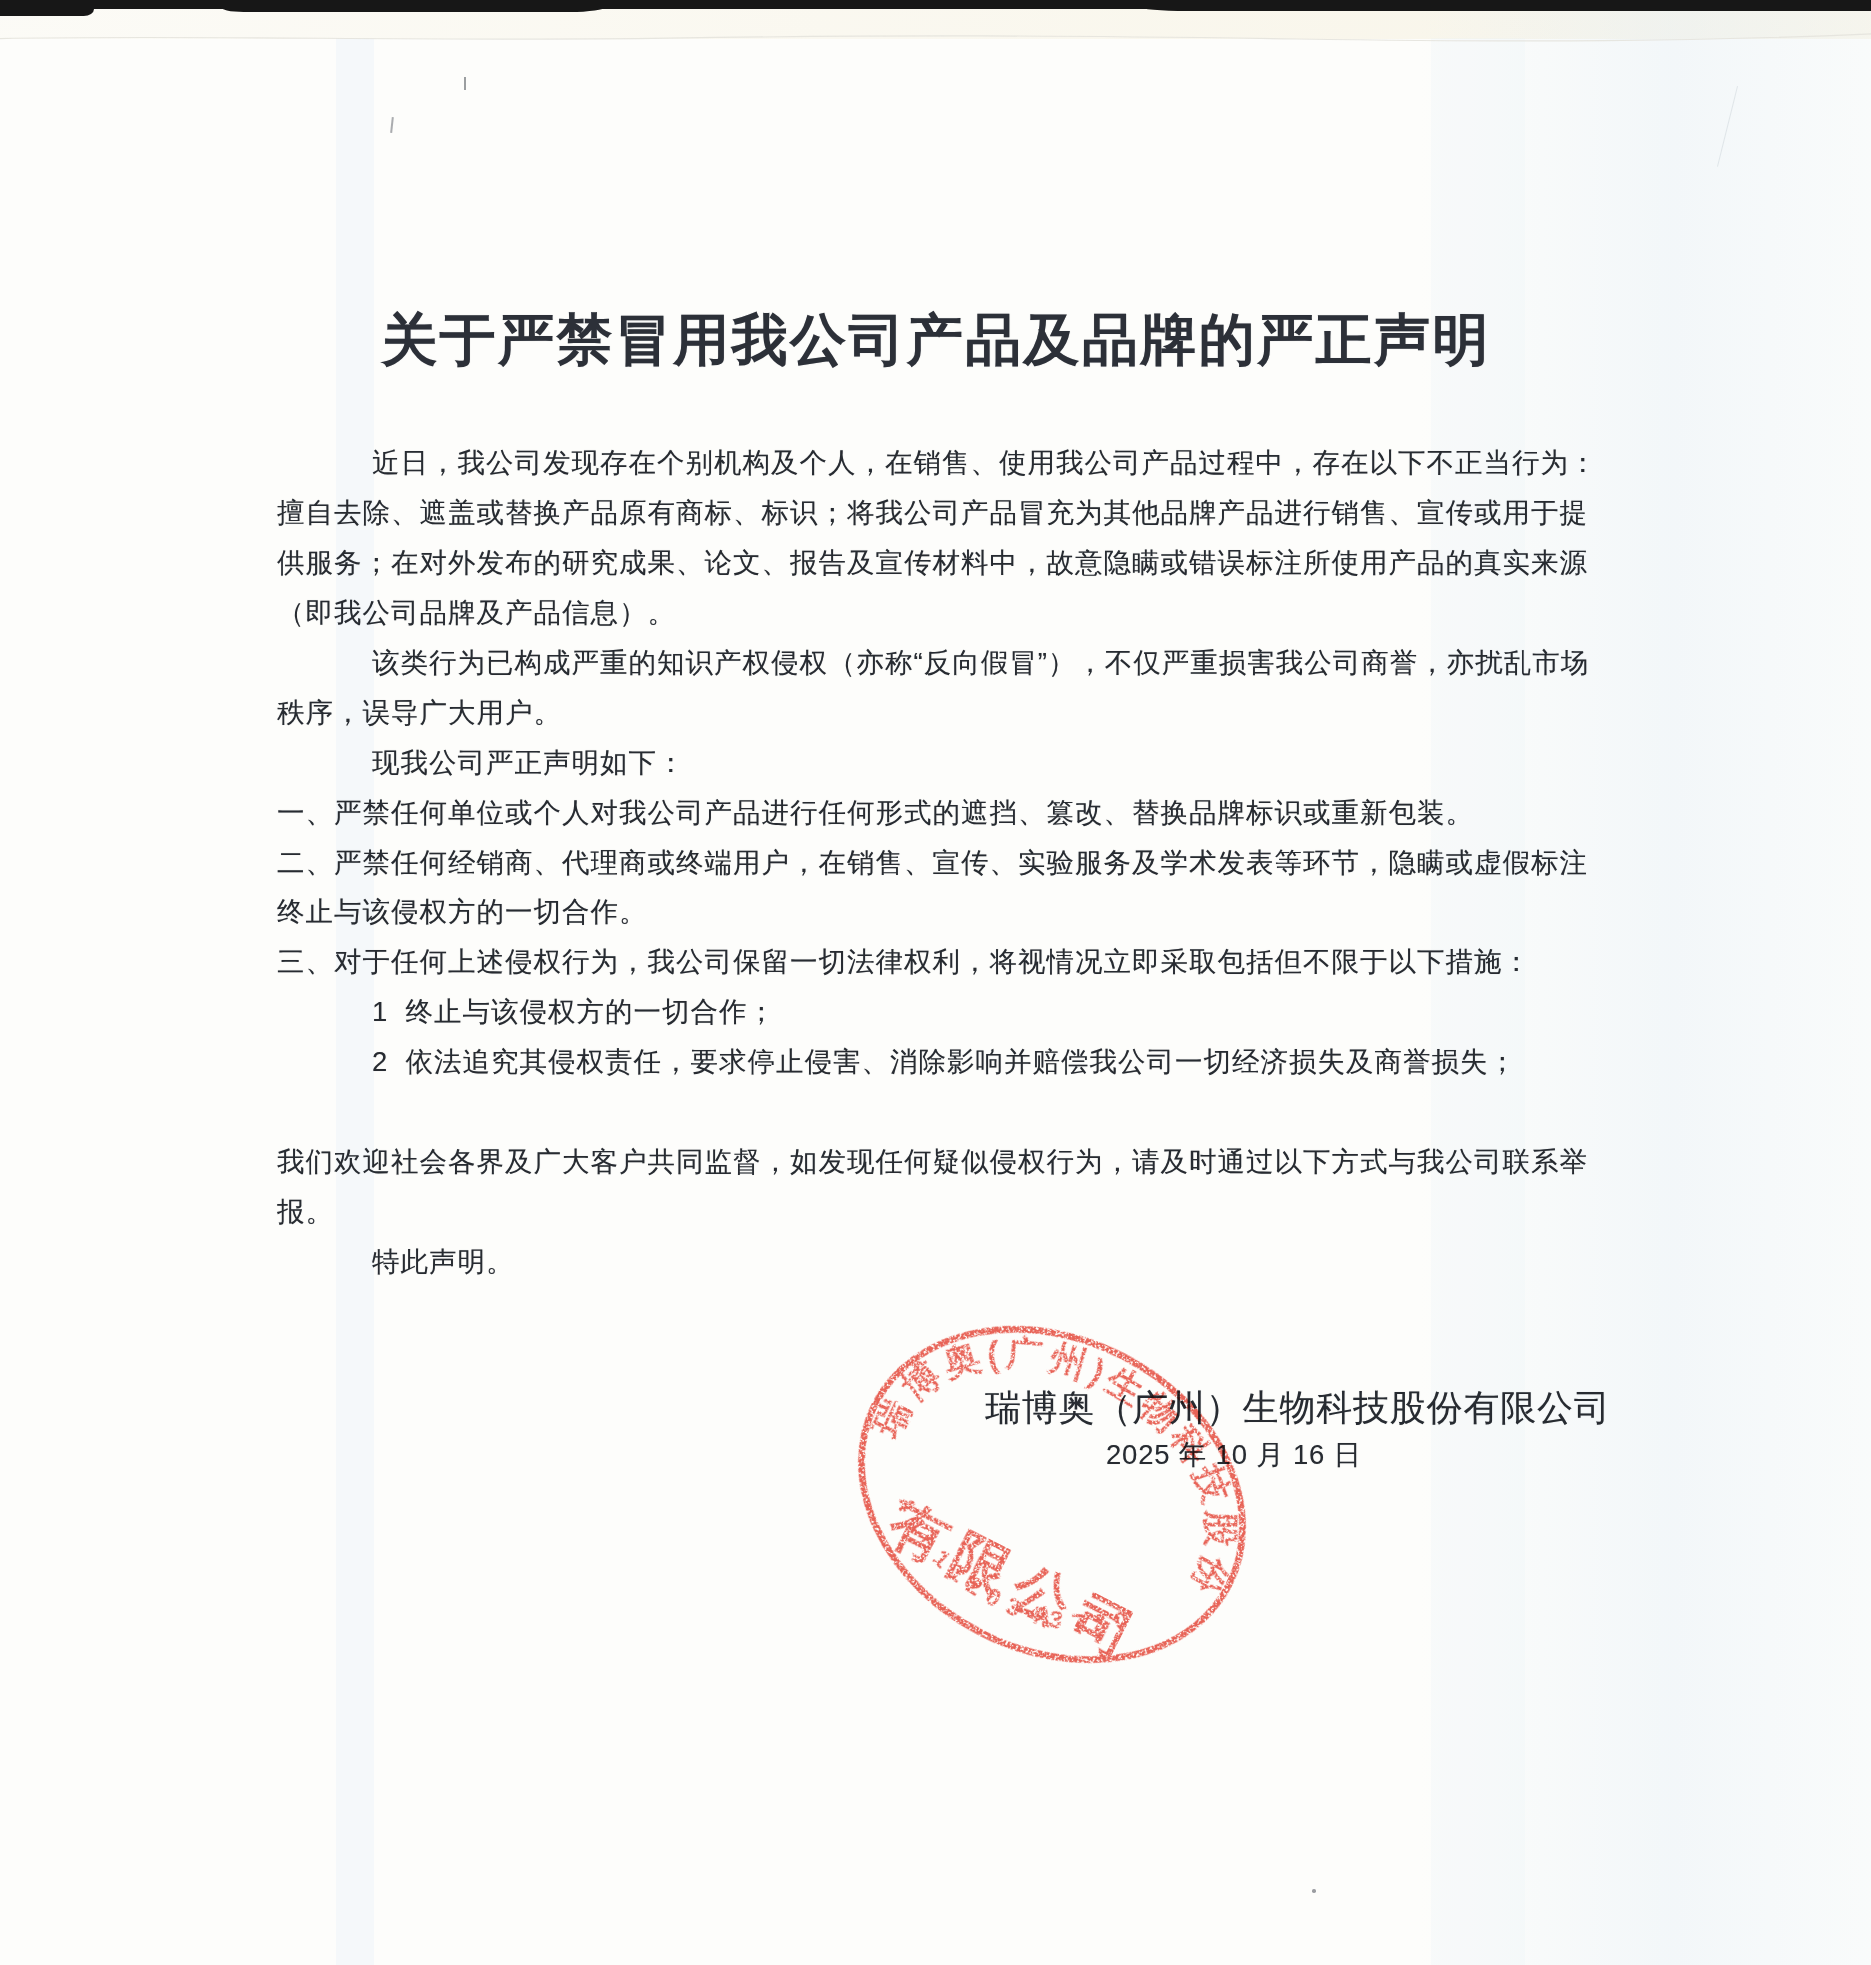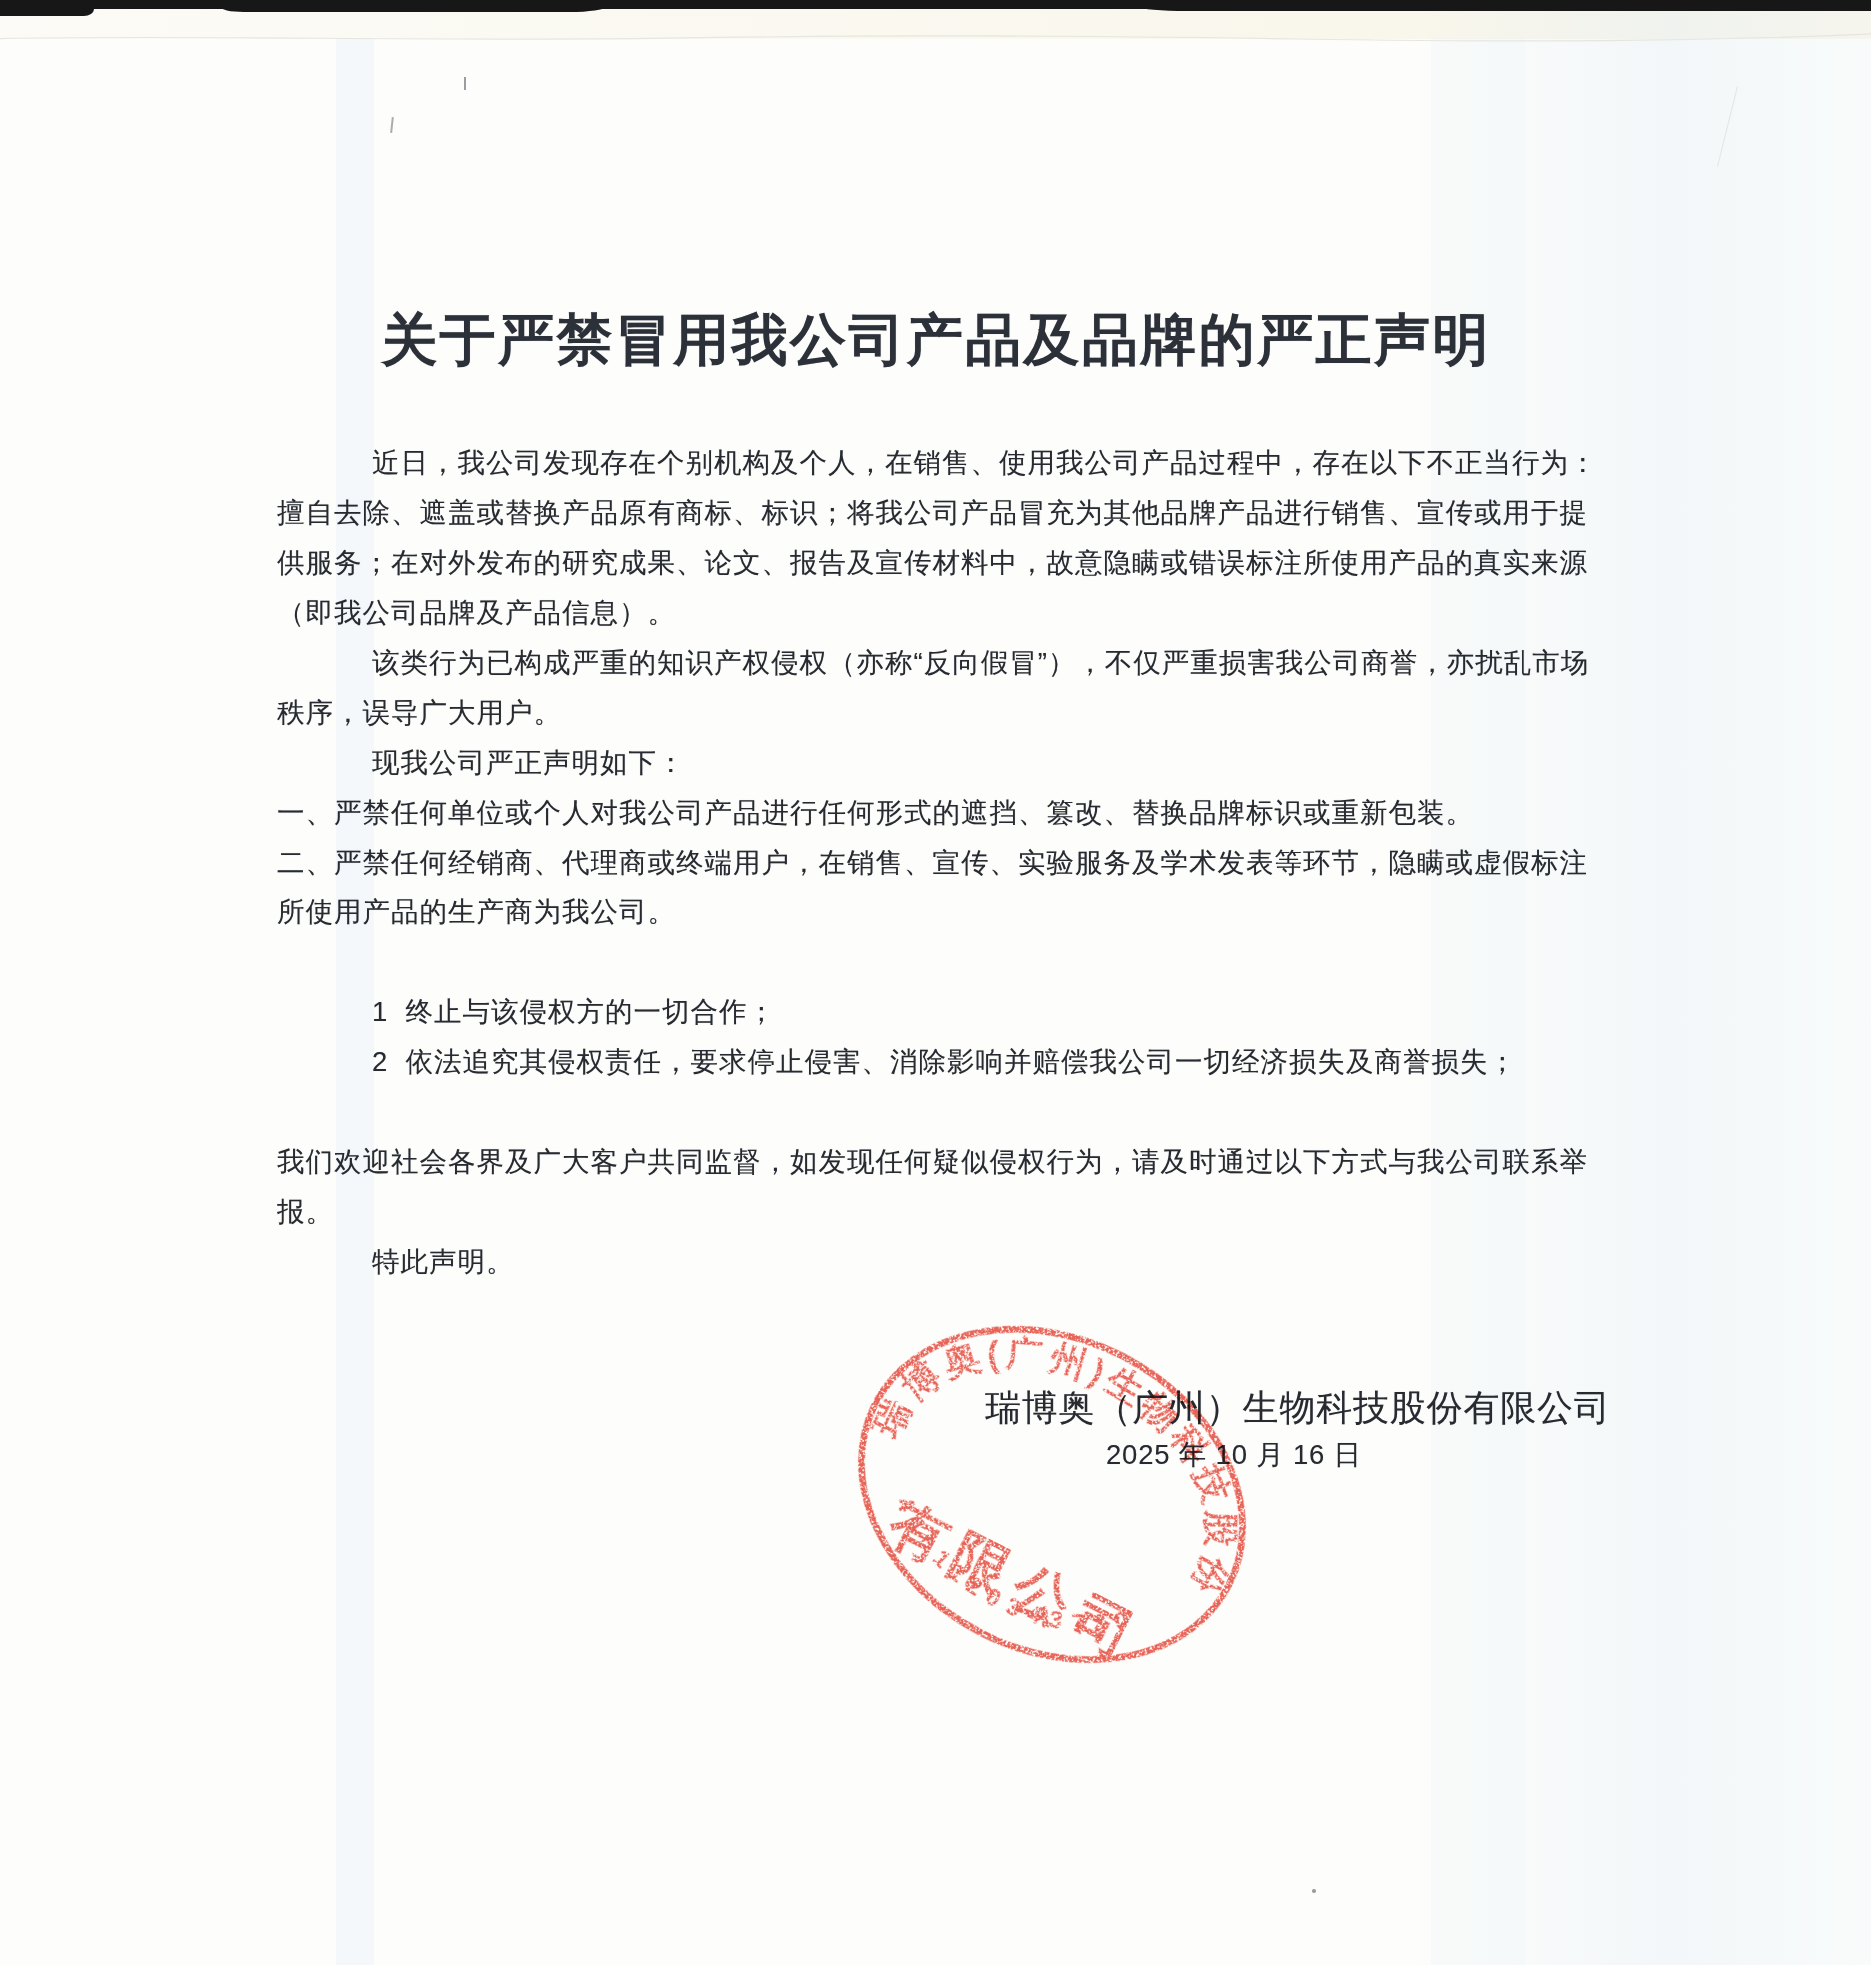--- a/index.html
+++ b/index.html
@@ -85,21 +85,22 @@
   <div id="body-lines">
       <div class="line" style="top: 499px;">擅自去除、遮盖或替换产品原有商标、标识；将我公司产品冒充为其他品牌产品进行销售、宣传或用于提</div>
       <div class="line indent" style="top: 449px;">近日，我公司发现存在个别机构及个人，在销售、使用我公司产品过程中，存在以下不正当行为：</div>
       <div class="line" style="top: 549px;">供服务；在对外发布的研究成果、论文、报告及宣传材料中，故意隐瞒或错误标注所使用产品的真实来源</div>
       <div class="line" style="top: 599px;">（即我公司品牌及产品信息）。</div>
       <div class="line indent" style="top: 649px;">该类行为已构成严重的知识产权侵权（亦称“反向假冒”），不仅严重损害我公司商誉，亦扰乱市场</div>
       <div class="line" style="top: 699px;">秩序，误导广大用户。</div>
       <div class="line indent" style="top: 749px;">现我公司严正声明如下：</div>
       <div class="line" style="top: 849px;">二、严禁任何经销商、代理商或终端用户，在销售、宣传、实验服务及学术发表等环节，隐瞒或虚假标注</div>
       <div class="line" style="top: 799px;">一、严禁任何单位或个人对我公司产品进行任何形式的遮挡、篡改、替换品牌标识或重新包装。</div>
-      <div class="line" style="top: 898px;">所使用产品的生产商为我公司。</div>
+      <div class="line" style="top: 898px;">终止与该侵权方的一切合作。</div>
+      <div class="line" style="top: 948px;">三、对于任何上述侵权行为，我公司保留一切法律权利，将视情况立即采取包括但不限于以下措施：</div>
       <div class="line indent" style="top: 998px;">1  终止与该侵权方的一切合作；</div>
       <div class="line indent" style="top: 1048px;">2  依法追究其侵权责任，要求停止侵害、消除影响并赔偿我公司一切经济损失及商誉损失；</div>
       <div class="line" style="top: 1148px;">我们欢迎社会各界及广大客户共同监督，如发现任何疑似侵权行为，请及时通过以下方式与我公司联系举</div>
       <div class="line" style="top: 1198px;">报。</div>
       <div class="line indent" style="top: 1248px;">特此声明。</div>
     </div>
 
   <div class="sig-company">瑞博奥（广州）生物科技股份有限公司</div>
   <div class="sig-date">2025 年 10 月 16 日</div>
 

